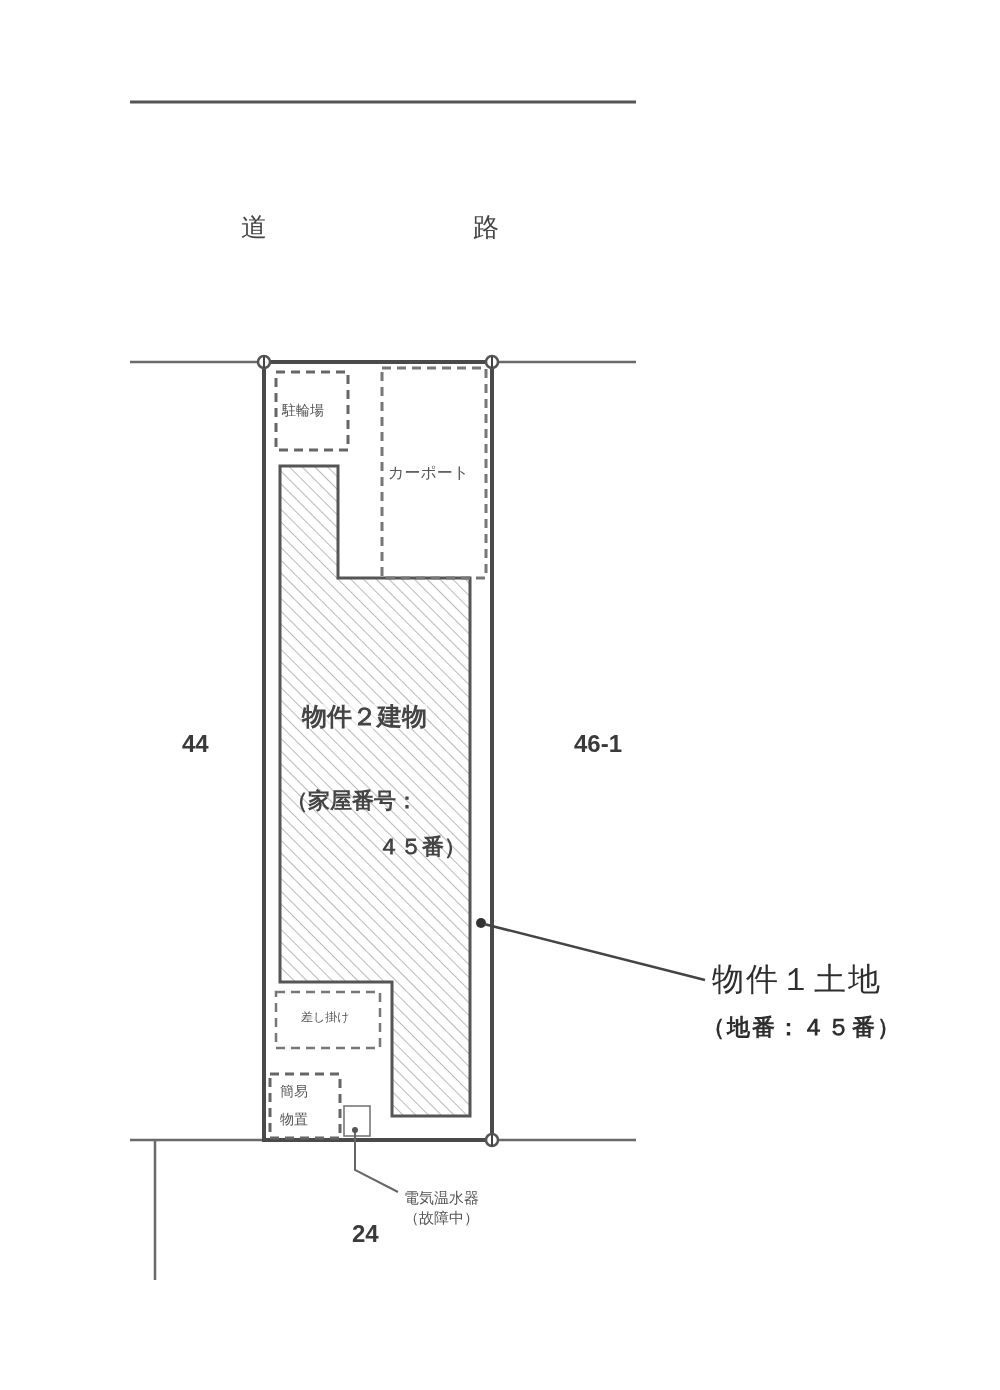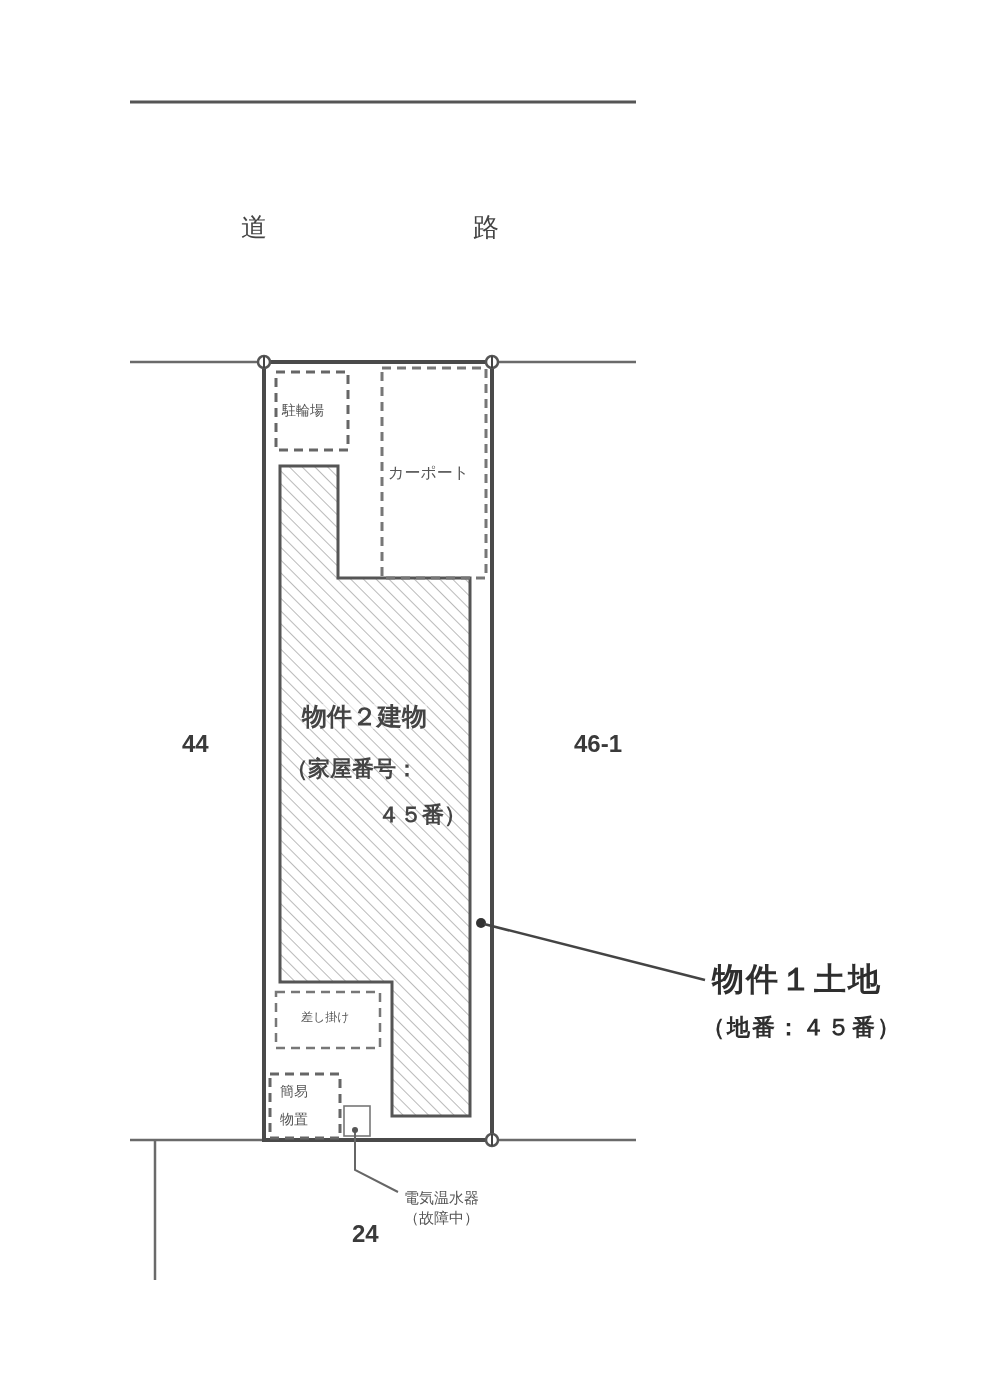--- a/index.html
+++ b/index.html
@@ -3,22 +3,22 @@
 <meta charset="utf-8">
 <style>
   html, body { margin: 0; padding: 0; background: #ffffff; }
   body { width: 1000px; height: 1390px; position: relative; overflow: hidden; font-family: "DejaVu Sans", sans-serif; }
   #canvas { position: absolute; left: 0; top: 0; }
   .lbl { position: absolute; color: #333333; white-space: nowrap; line-height: 1; }
   .road-char { font-size: 26px; color: #444; }
   .lot-num { font-size: 24px; font-weight: bold; color: #3a3a3a; font-family: "Liberation Sans", sans-serif; margin-left: 22px; }
   .small { font-size: 15px; color: #555; }
   .bldg-title { font-size: 25px; font-weight: bold; color: #444; }
-  .bldg-sub { font-size: 22px; font-weight: bold; color: #444; }
-  .land-title { font-size: 32px; font-weight: bold; color: #2e2e2e; letter-spacing: 2px; }
+  .bldg-sub { font-size: 22px; font-weight: bold; color: #444; margin-top: 32px; }
+  .land-title { font-size: 32px; font-weight: normal; color: #2e2e2e; letter-spacing: 2px; }
   .land-sub { font-size: 23px; font-weight: bold; color: #2e2e2e; letter-spacing: 2px; }
   .heater { font-size: 15px; color: #555; text-align: left; line-height: 1.35; }
 </style>
 </head>
 <body>
 
 <svg id="canvas" width="1000" height="1390" viewBox="0 0 1000 1390" xmlns="http://www.w3.org/2000/svg">
   <defs>
     <pattern id="hatch" patternUnits="userSpaceOnUse" width="9" height="9" patternTransform="rotate(-45)">
       <line x1="0" y1="0" x2="0" y2="9" stroke="#a8a8a8" stroke-width="1.6"></line>

